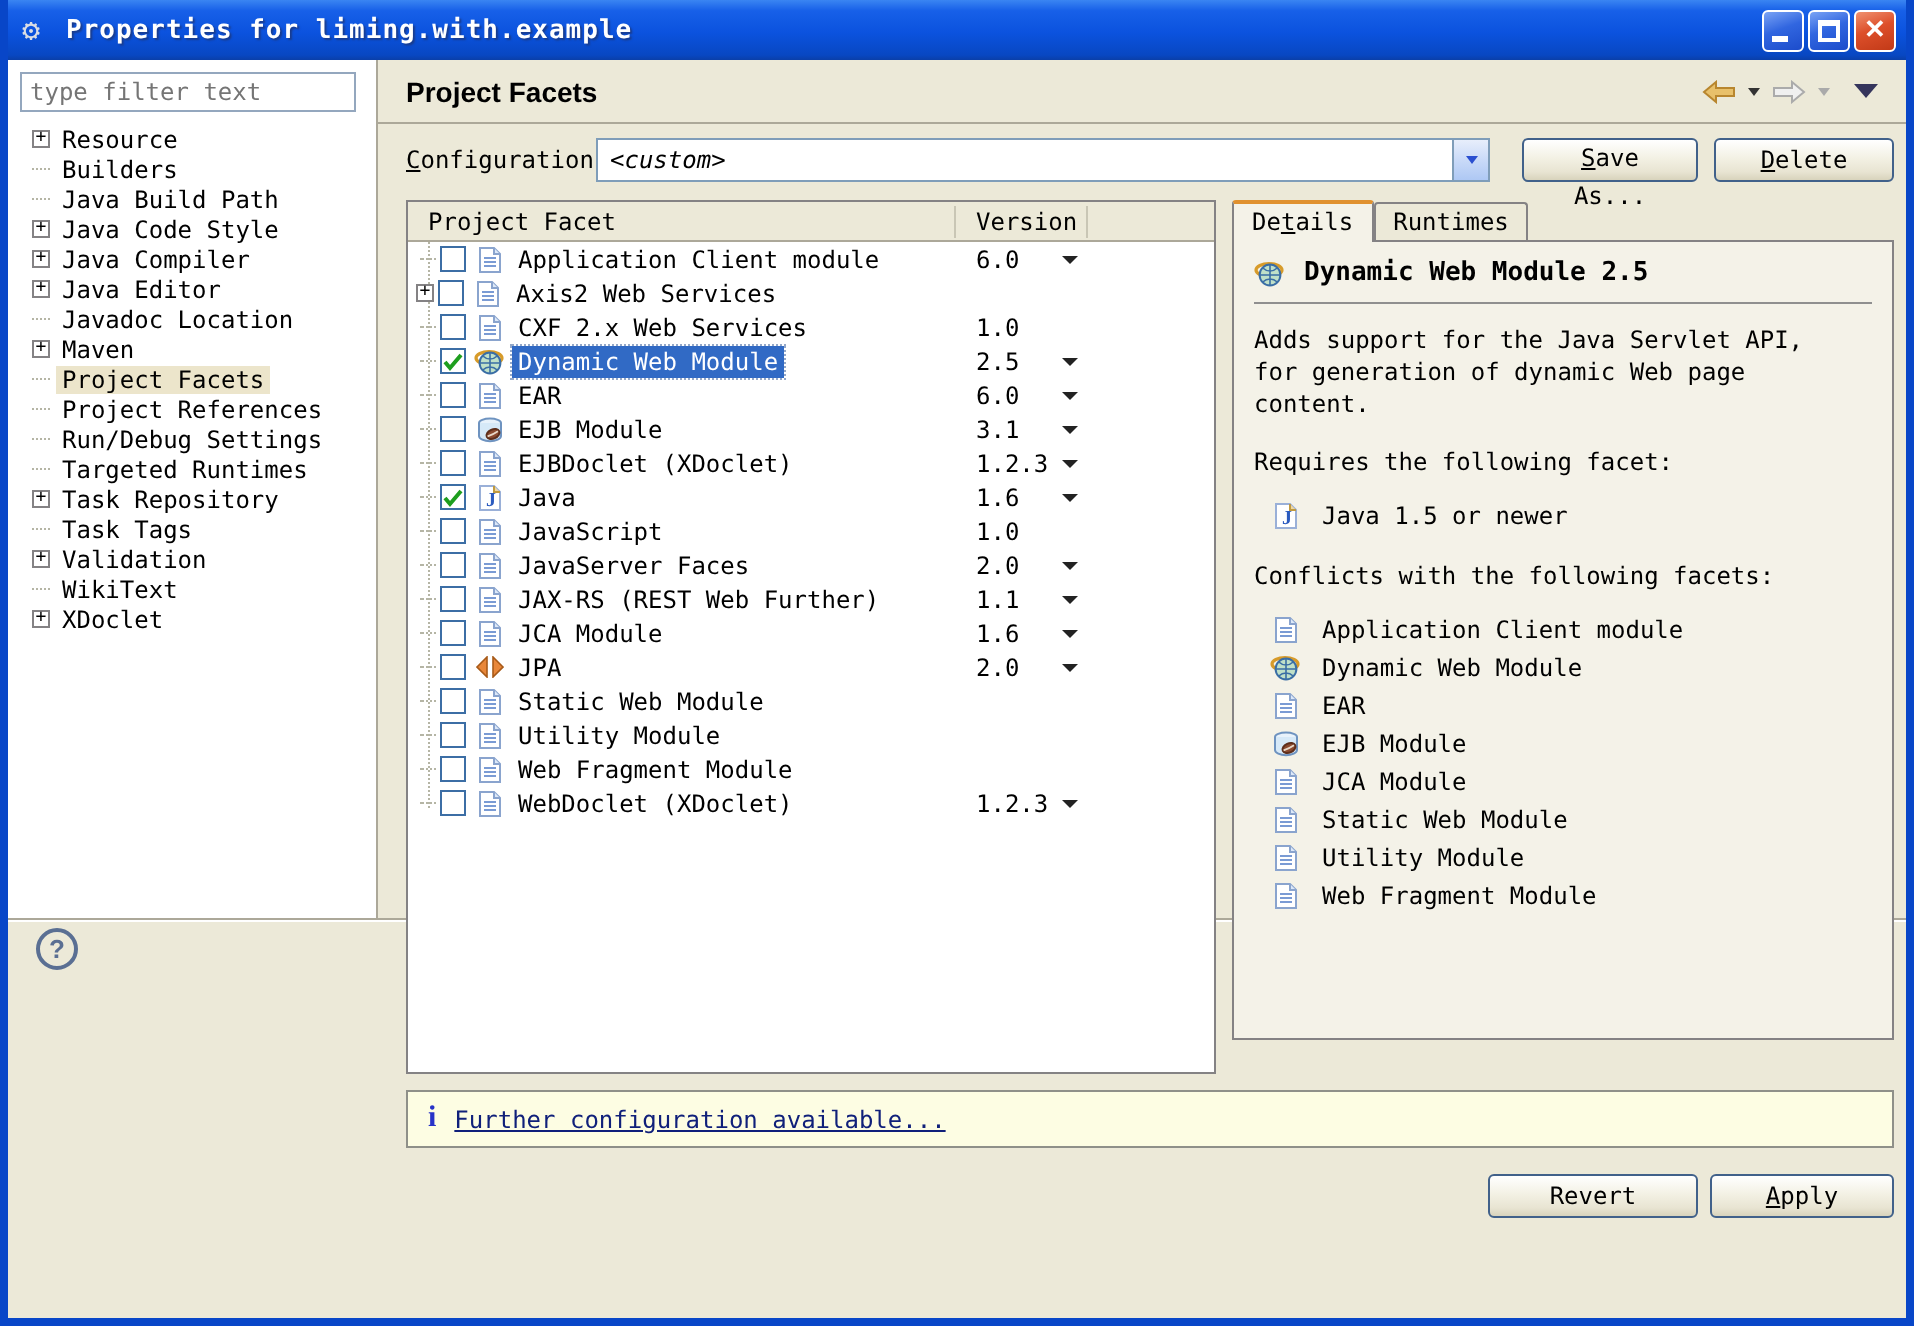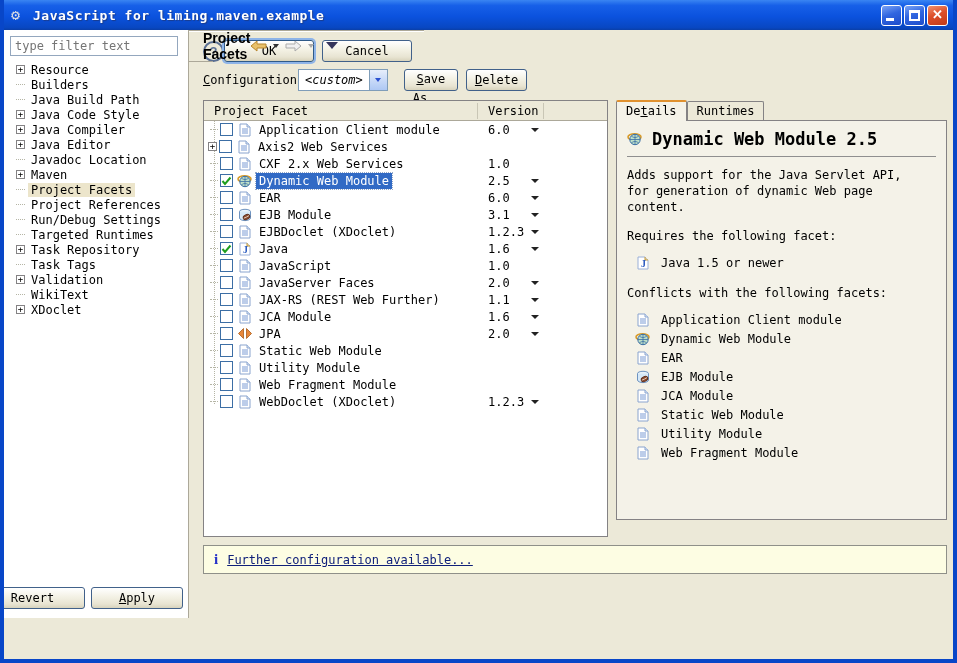--- a/index.html
+++ b/index.html
@@ -17,21 +17,21 @@
   .title-text { color:#fff; font-weight:bold; font-size:13px; text-shadow: 1px 1px 1px #1A3C8C; letter-spacing:0.5px; }
   .win-controls { margin-left:auto; display:flex; gap:2px; }
   .winbtn { width:21px; height:21px; border:1px solid #fff; border-radius:3px; position:relative;
     background: linear-gradient(160deg,#7AA3F5 0%,#3166E0 45%,#1C4CCB 100%); }
   .winbtn.close { background: linear-gradient(160deg,#F0926F 0%,#DD4F2A 45%,#C23A18 100%); }
   .winbtn .g-min { position:absolute; left:4px; bottom:4px; width:8px; height:3px; background:#fff; }
   .winbtn .g-max { position:absolute; left:4px; top:4px; width:11px; height:11px; border:2px solid #fff; border-top-width:3px; }
   .winbtn .g-close { position:absolute; left:0; top:1px; width:100%; text-align:center; color:#fff; font-weight:bold; font-size:13px; font-family:"Liberation Sans",sans-serif; }
 
   
-  .frame-body { display:flex; flex-direction:row; height: 459px; }
+  .frame-body { display:flex; flex-direction:column; height: 459px; }
   .upper { display:flex; height: 588px; }
 
   
   .sidebar { width:185px; background:#fff; border-right:1px solid #ACA899; padding:6px 4px 0 6px; overflow:hidden; }
   .filter-input { width:168px; height:20px; border:1px solid #94A7BE; padding:2px 4px; color:#9A9A9A;
     font-family:inherit; font-size:12px; background:#fff; }
   .tree { position:relative; margin-top:6px; padding-left:6px; }
   .tree-row { display:flex; align-items:center; height:15px; cursor:default; white-space:nowrap; }
   .plusbox { width:9px; height:9px; border:1px solid #848284; background:#fff; margin-right:3px;
     font-size:9px; line-height:7px; text-align:center; color:#000; flex:0 0 9px; }
@@ -86,21 +86,21 @@
   .f-ver { position:absolute; left:284px; width:46px; }
   .varrow { position:absolute; left:327px; width:0; height:0; border-left:4px solid transparent; border-right:4px solid transparent; border-top:4px solid #222; }
 
   
   .details-tabs { position:absolute; left:427px; top:70px; display:flex; align-items:center; height:21px; }
   .tab { border:1px solid #848284; border-bottom:none; border-radius:2px 2px 0 0; padding:2px 9px 2px 9px;
     background:#ECE9D8; height:19px; }
   .tab.active { background:#F4F2E8; border-top:2px solid #E0912F; height:21px; position:relative; z-index:2; }
   .details-panel { position:absolute; left:427px; top:90px; width:331px; height:400px;
     border:1px solid #848284; background:#F4F2E8; padding:8px 10px; overflow:hidden; }
-  .dt-titlerow { display:flex; align-items:center; gap:6px; font-weight:bold; font-size:17px; }
+  .dt-titlerow { display:flex; align-items:center; gap:6px; font-weight:bold; font-size:13px; }
   .dt-hr { border-top:1px solid #8F8F8F; margin:7px 0 10px 0; }
   .dt-desc { line-height:16px; margin-bottom:14px; width:300px; }
   .dt-sect { margin-bottom:10px; }
   .dt-item { display:flex; align-items:center; gap:7px; height:19px; padding-left:8px; }
   .dt-req { margin:10px 0 14px 0; }
 
   
   .banner { position:absolute; left:14px; top:515px; width:744px; height:29px; background:#FDFDE3;
     border:1px solid #8F9089; display:flex; align-items:center; padding-left:10px; gap:9px; }
   .info-i { color:#2732C8; font-family:"Liberation Serif",serif; font-weight:bold; font-size:15px; }
@@ -117,21 +117,21 @@
   u { text-decoration:underline; }
   svg { display:block; }
 </style>
 </head>
 <body>
 
 <div class="window">
 
   <div class="titlebar">
     <span class="title-icon">⚙</span>
-    <span class="title-text">JavaScript for liming.maven.example</span>
+    <span class="title-text">Properties for liming.with.example</span>
     <span class="win-controls">
       <span class="winbtn">
           <span class="g-min"></span>
         </span>
       <span class="winbtn">
           <span class="g-max"></span>
         </span>
       <span class="winbtn close">
           <span class="g-close">✕</span>
         </span>

